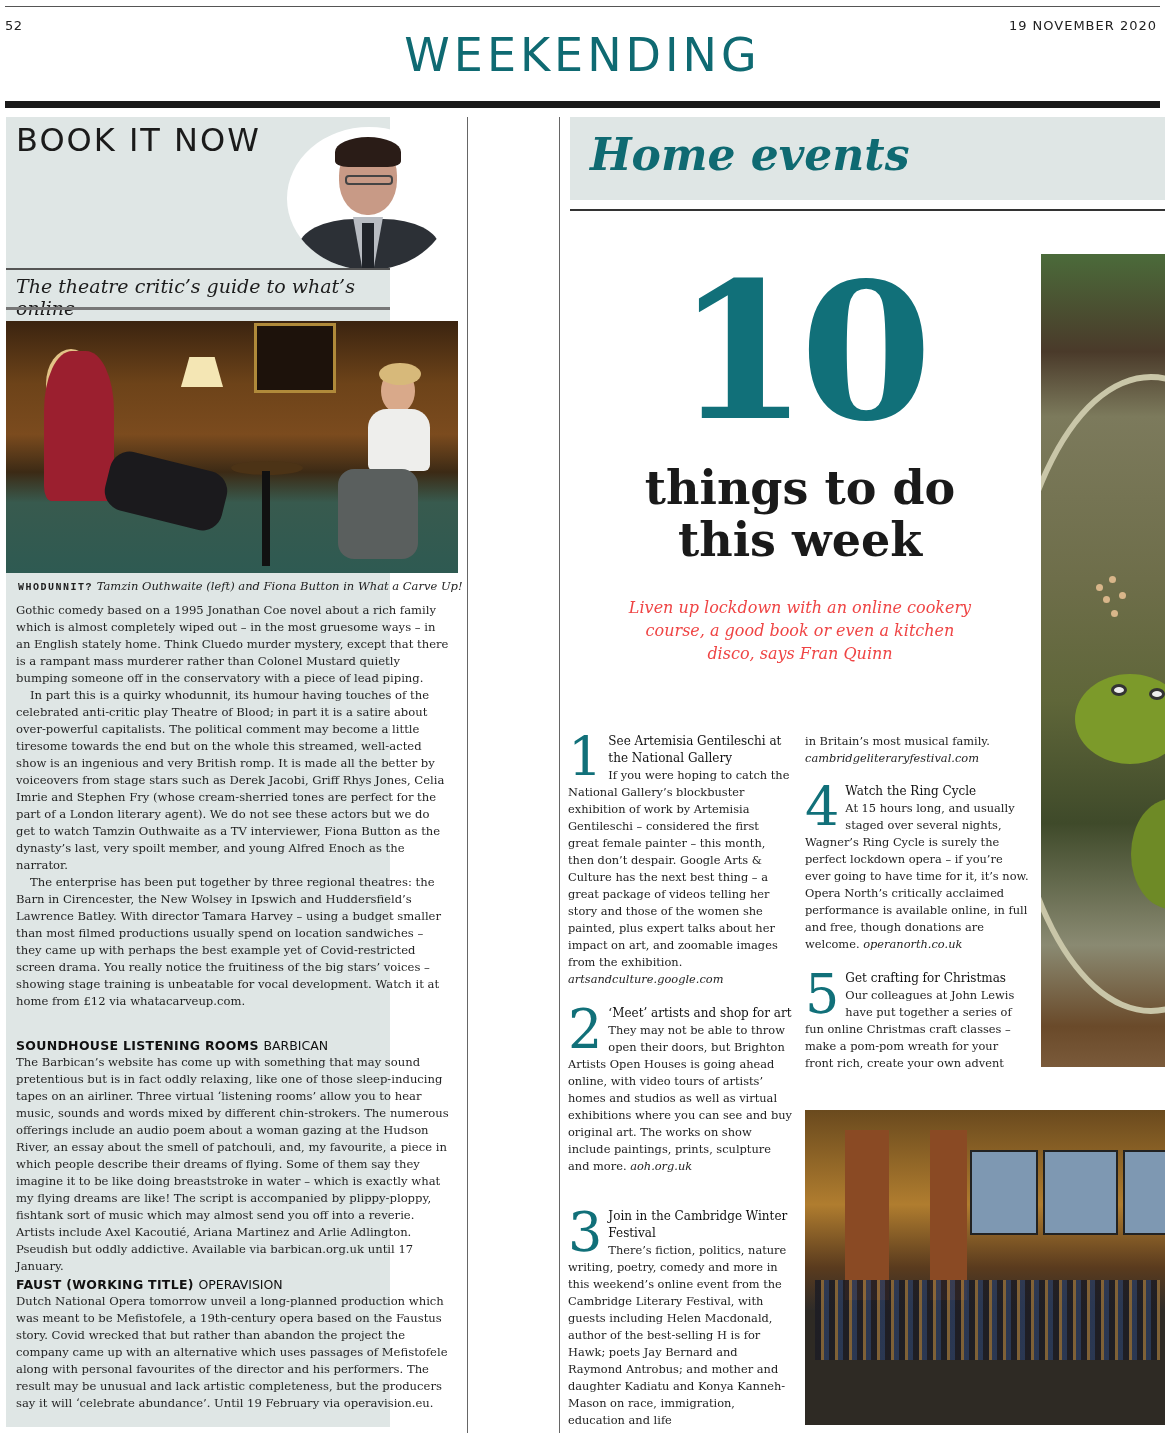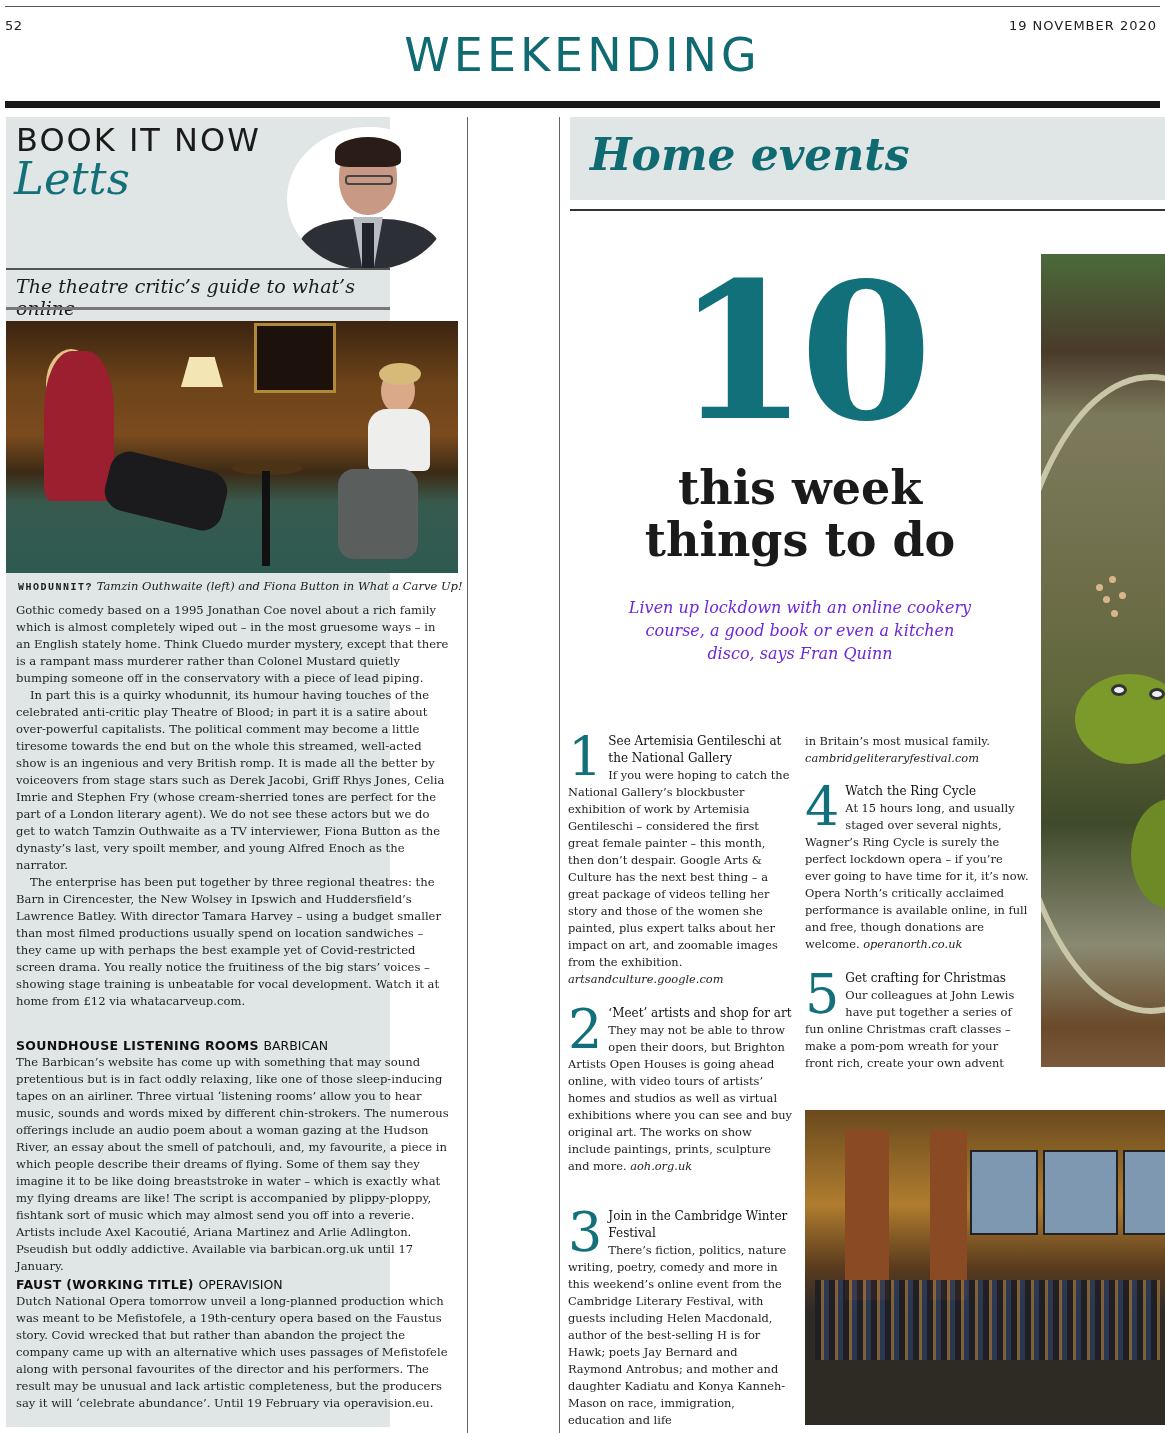--- a/index.html
+++ b/index.html
@@ -55,21 +55,21 @@
   .vsep1 { position: absolute; left: 467px; top: 117px; width: 1px; height: 1316px; background: #666; }
   .vsep2 { position: absolute; left: 559px; top: 117px; width: 1px; height: 1316px; background: #666; }
 
   
   .home-banner { position: absolute; left: 570px; top: 117px; width: 657px; height: 83px; background: #dfe6e5; }
   .home-title { position: absolute; left: 20px; top: 12px; font-style: italic; font-weight: bold; font-size: 44px; color: #0f6a72; }
   .home-rule { position: absolute; left: 570px; right: 0; top: 209px; height: 2px; background: #333; }
 
   .big-ten { position: absolute; left: 640px; top: 262px; width: 320px; text-align: center; font-family: "DejaVu Serif", serif; font-weight: bold; font-size: 190px; line-height: 180px; color: #117079; letter-spacing: -8px; }
   .headline { position: absolute; left: 600px; top: 462px; width: 400px; text-align: center; font-weight: bold; font-size: 46px; line-height: 52px; color: #1a1a1a; }
-  .standfirst { position: absolute; left: 620px; top: 596px; width: 360px; text-align: center; font-style: italic; font-size: 16px; line-height: 23px; color: #6d28d9; }
+  .standfirst { position: absolute; left: 620px; top: 596px; width: 360px; text-align: center; font-style: italic; font-size: 16px; line-height: 23px; color: #ef4444; }
 
   .item { position: absolute; font-size: 11.4px; line-height: 17px; color: #222; }
   .item .num { float: left; font-family: "DejaVu Serif", serif; font-size: 54px; line-height: 46px; color: #117079; margin-right: 6px; margin-top: 2px; }
   .item h4 { font-weight: normal; font-size: 12px; line-height: 17px; color: #111; }
   .item .url { font-style: italic; }
 
   .photo-colander { position: absolute; left: 1041px; top: 254px; width: 124px; height: 813px; overflow: hidden;
     background: linear-gradient(180deg, #4b6b3a 0%, #4a3a2a 12%, #7c7a5c 20%, #6e6e4a 40%, #5f6639 55%, #3f4a2a 70%, #8a8a72 85%, #6a4a2a 95%, #7a5a3a 100%); }
   .photo-colander .rim { position: absolute; left: -40px; top: 120px; width: 300px; height: 640px; border-radius: 50%; border: 6px solid #c9c6a8; }
   .photo-colander .ball1 { position: absolute; left: 34px; top: 420px; width: 110px; height: 90px; border-radius: 50%; background: #7c9a2a; }
@@ -89,21 +89,20 @@
 
 <div class="top-rule"></div>
 <div class="page-num">52</div>
 <div class="masthead">WEEKENDING</div>
 <div class="page-date">19 NOVEMBER 2020</div>
 <div class="thick-rule"></div>
 
 <div class="left-col">
   <div class="bin-title">BOOK IT NOW</div>
   <div class="bin-name">
-    <div>Letts</div>
   </div>
   <div class="avatar">
     <div class="suit"></div>
     <div class="shirt"></div>
     <div class="tie"></div>
     <div class="head"></div>
     <div class="hair"></div>
     <div class="glasses"></div>
   </div>
   <div class="bin-rule"></div>
@@ -149,22 +148,22 @@
 <div class="vsep1"></div>
 <div class="vsep2"></div>
 
 <div class="home-banner">
   <div class="home-title">Home events</div>
 </div>
 <div class="home-rule"></div>
 
 <div class="big-ten">10</div>
 <div class="headline">
+  <div>things to do</div>
   <div>this week</div>
-  <div>things to do</div>
 </div>
 <div class="standfirst">Liven up lockdown with an online cookery course, a good book or even a kitchen disco, says Fran Quinn</div>
 
 <div class="item" style="left:568px; top:733px; width:225px;">
   <span class="num">1</span>
   <h4>See Artemisia Gentileschi at the National Gallery</h4>
   <span>If you were hoping to catch the National Gallery’s blockbuster exhibition of work by Artemisia Gentileschi – considered the first great female painter – this month, then don’t despair. Google Arts &amp; Culture has the next best thing – a great package of videos telling her story and those of the women she painted, plus expert talks about her impact on art, and zoomable images from the exhibition.</span>
   <div class="url">artsandculture.google.com</div>
 </div>
 

